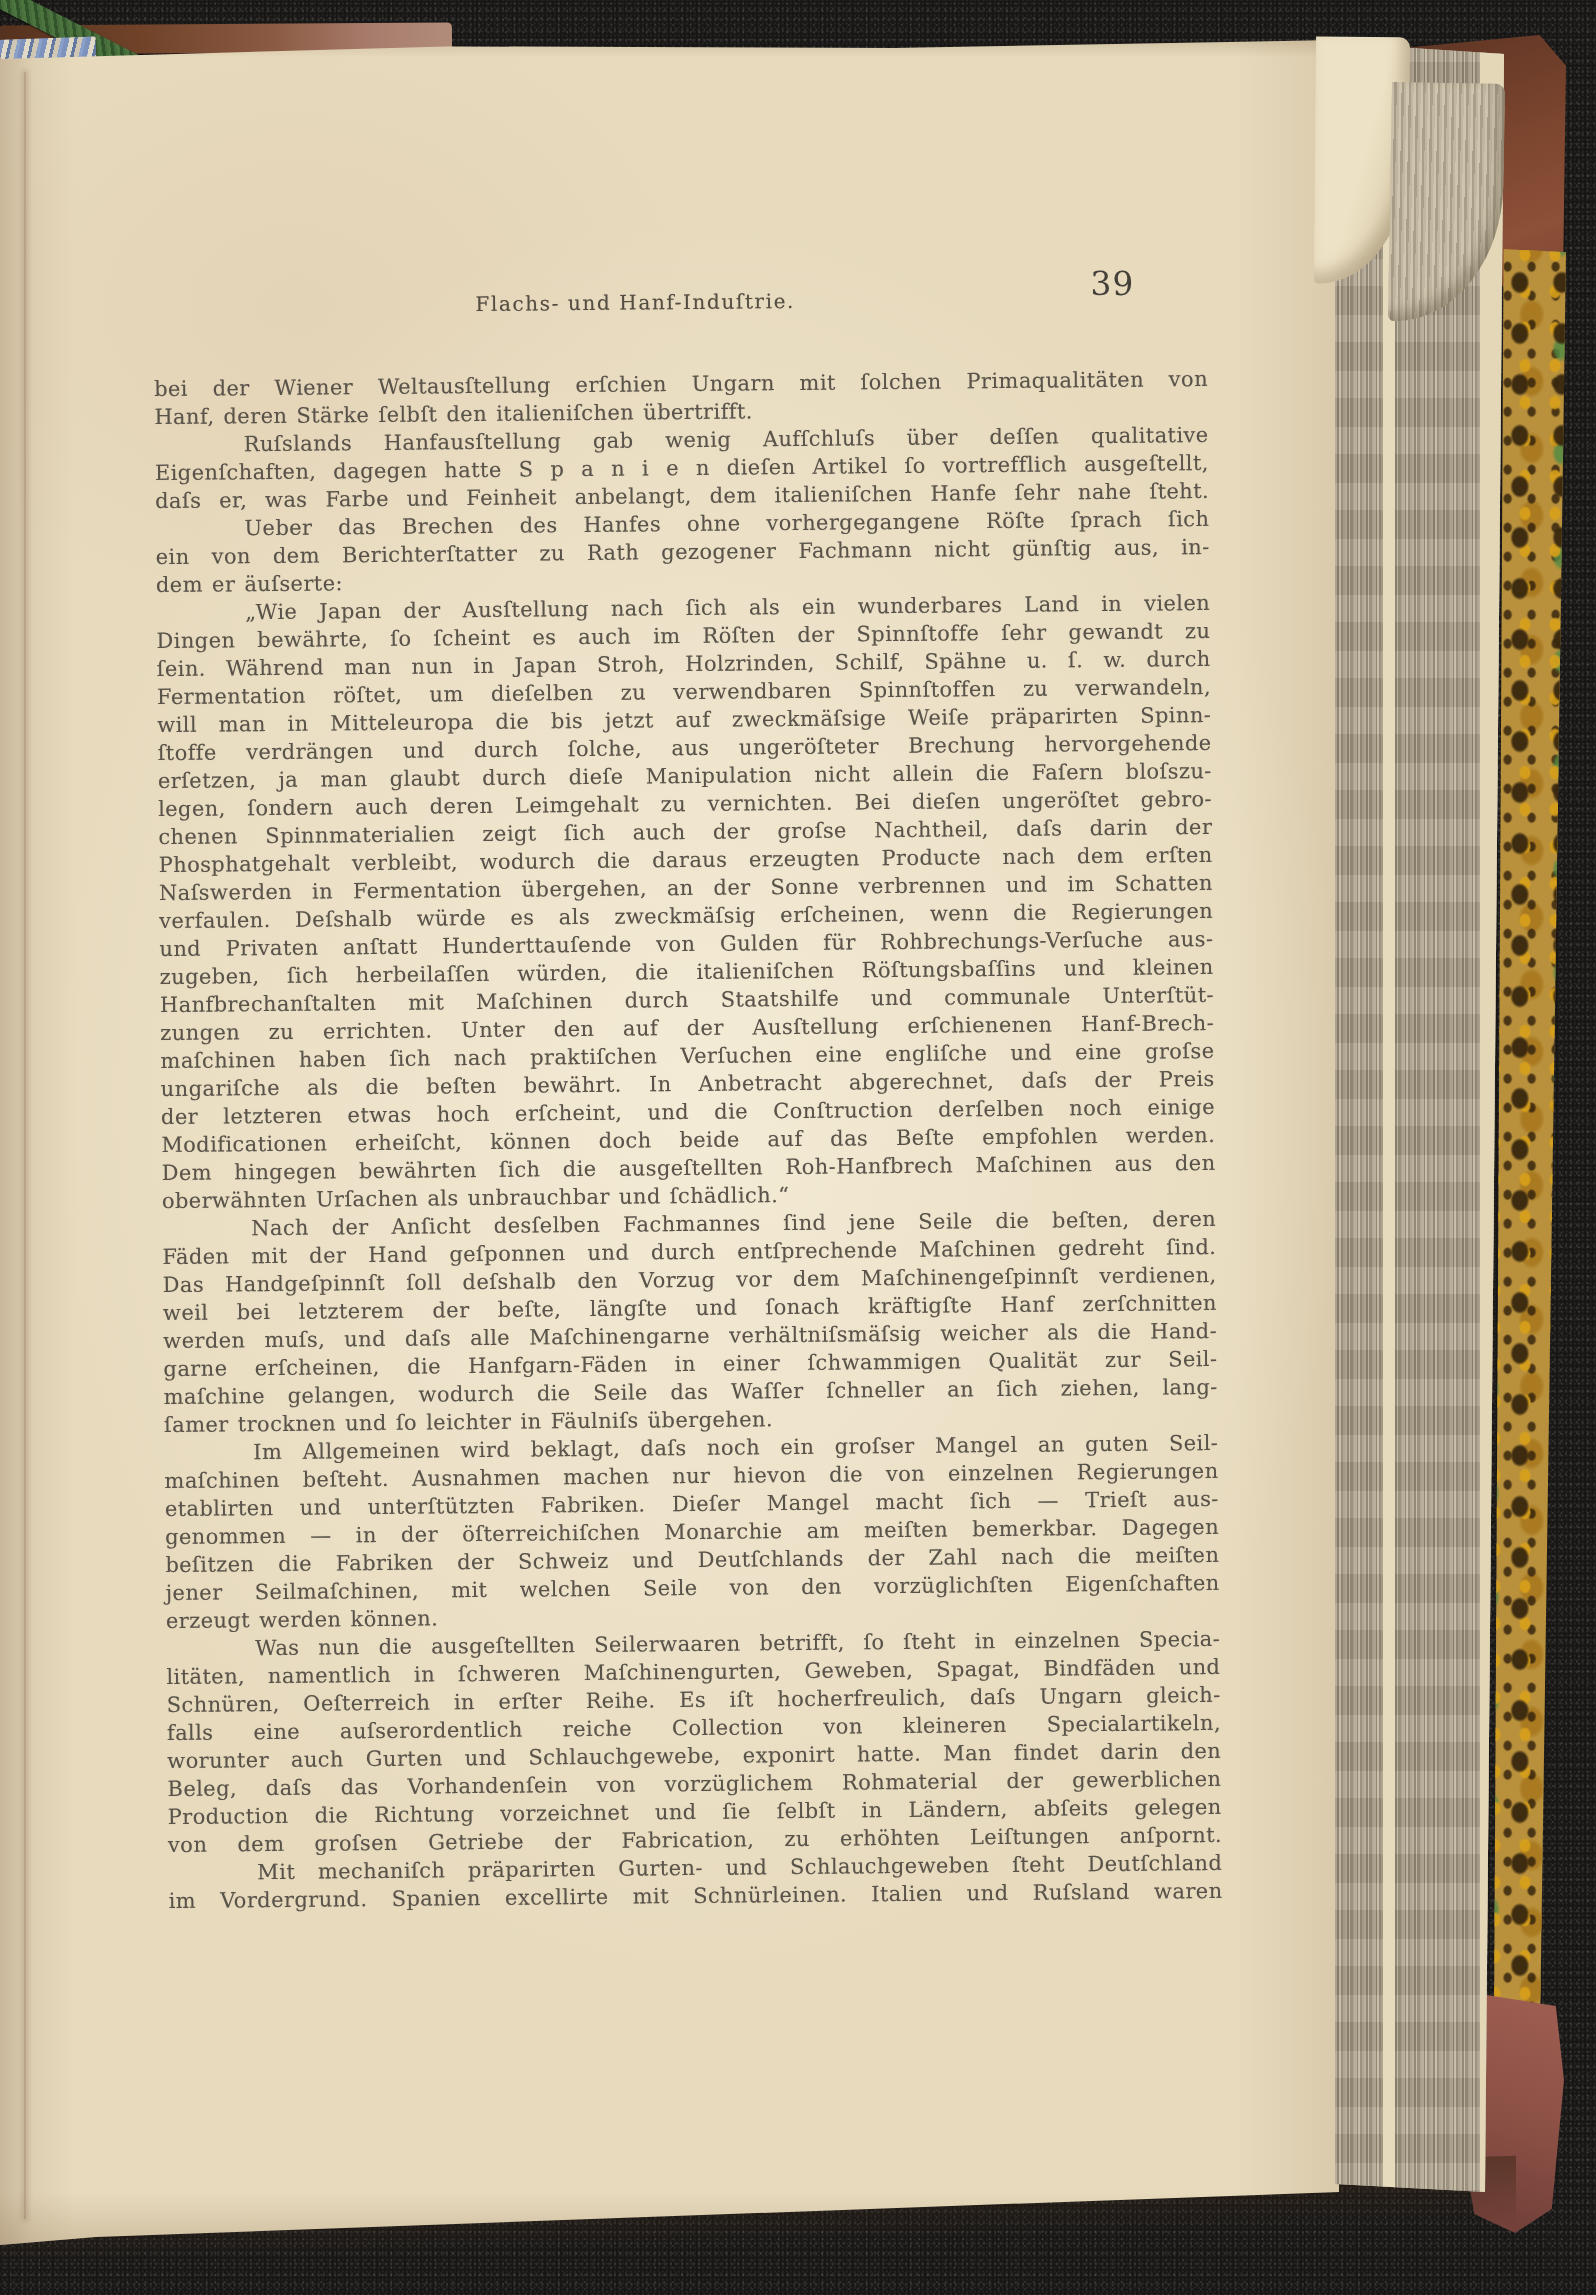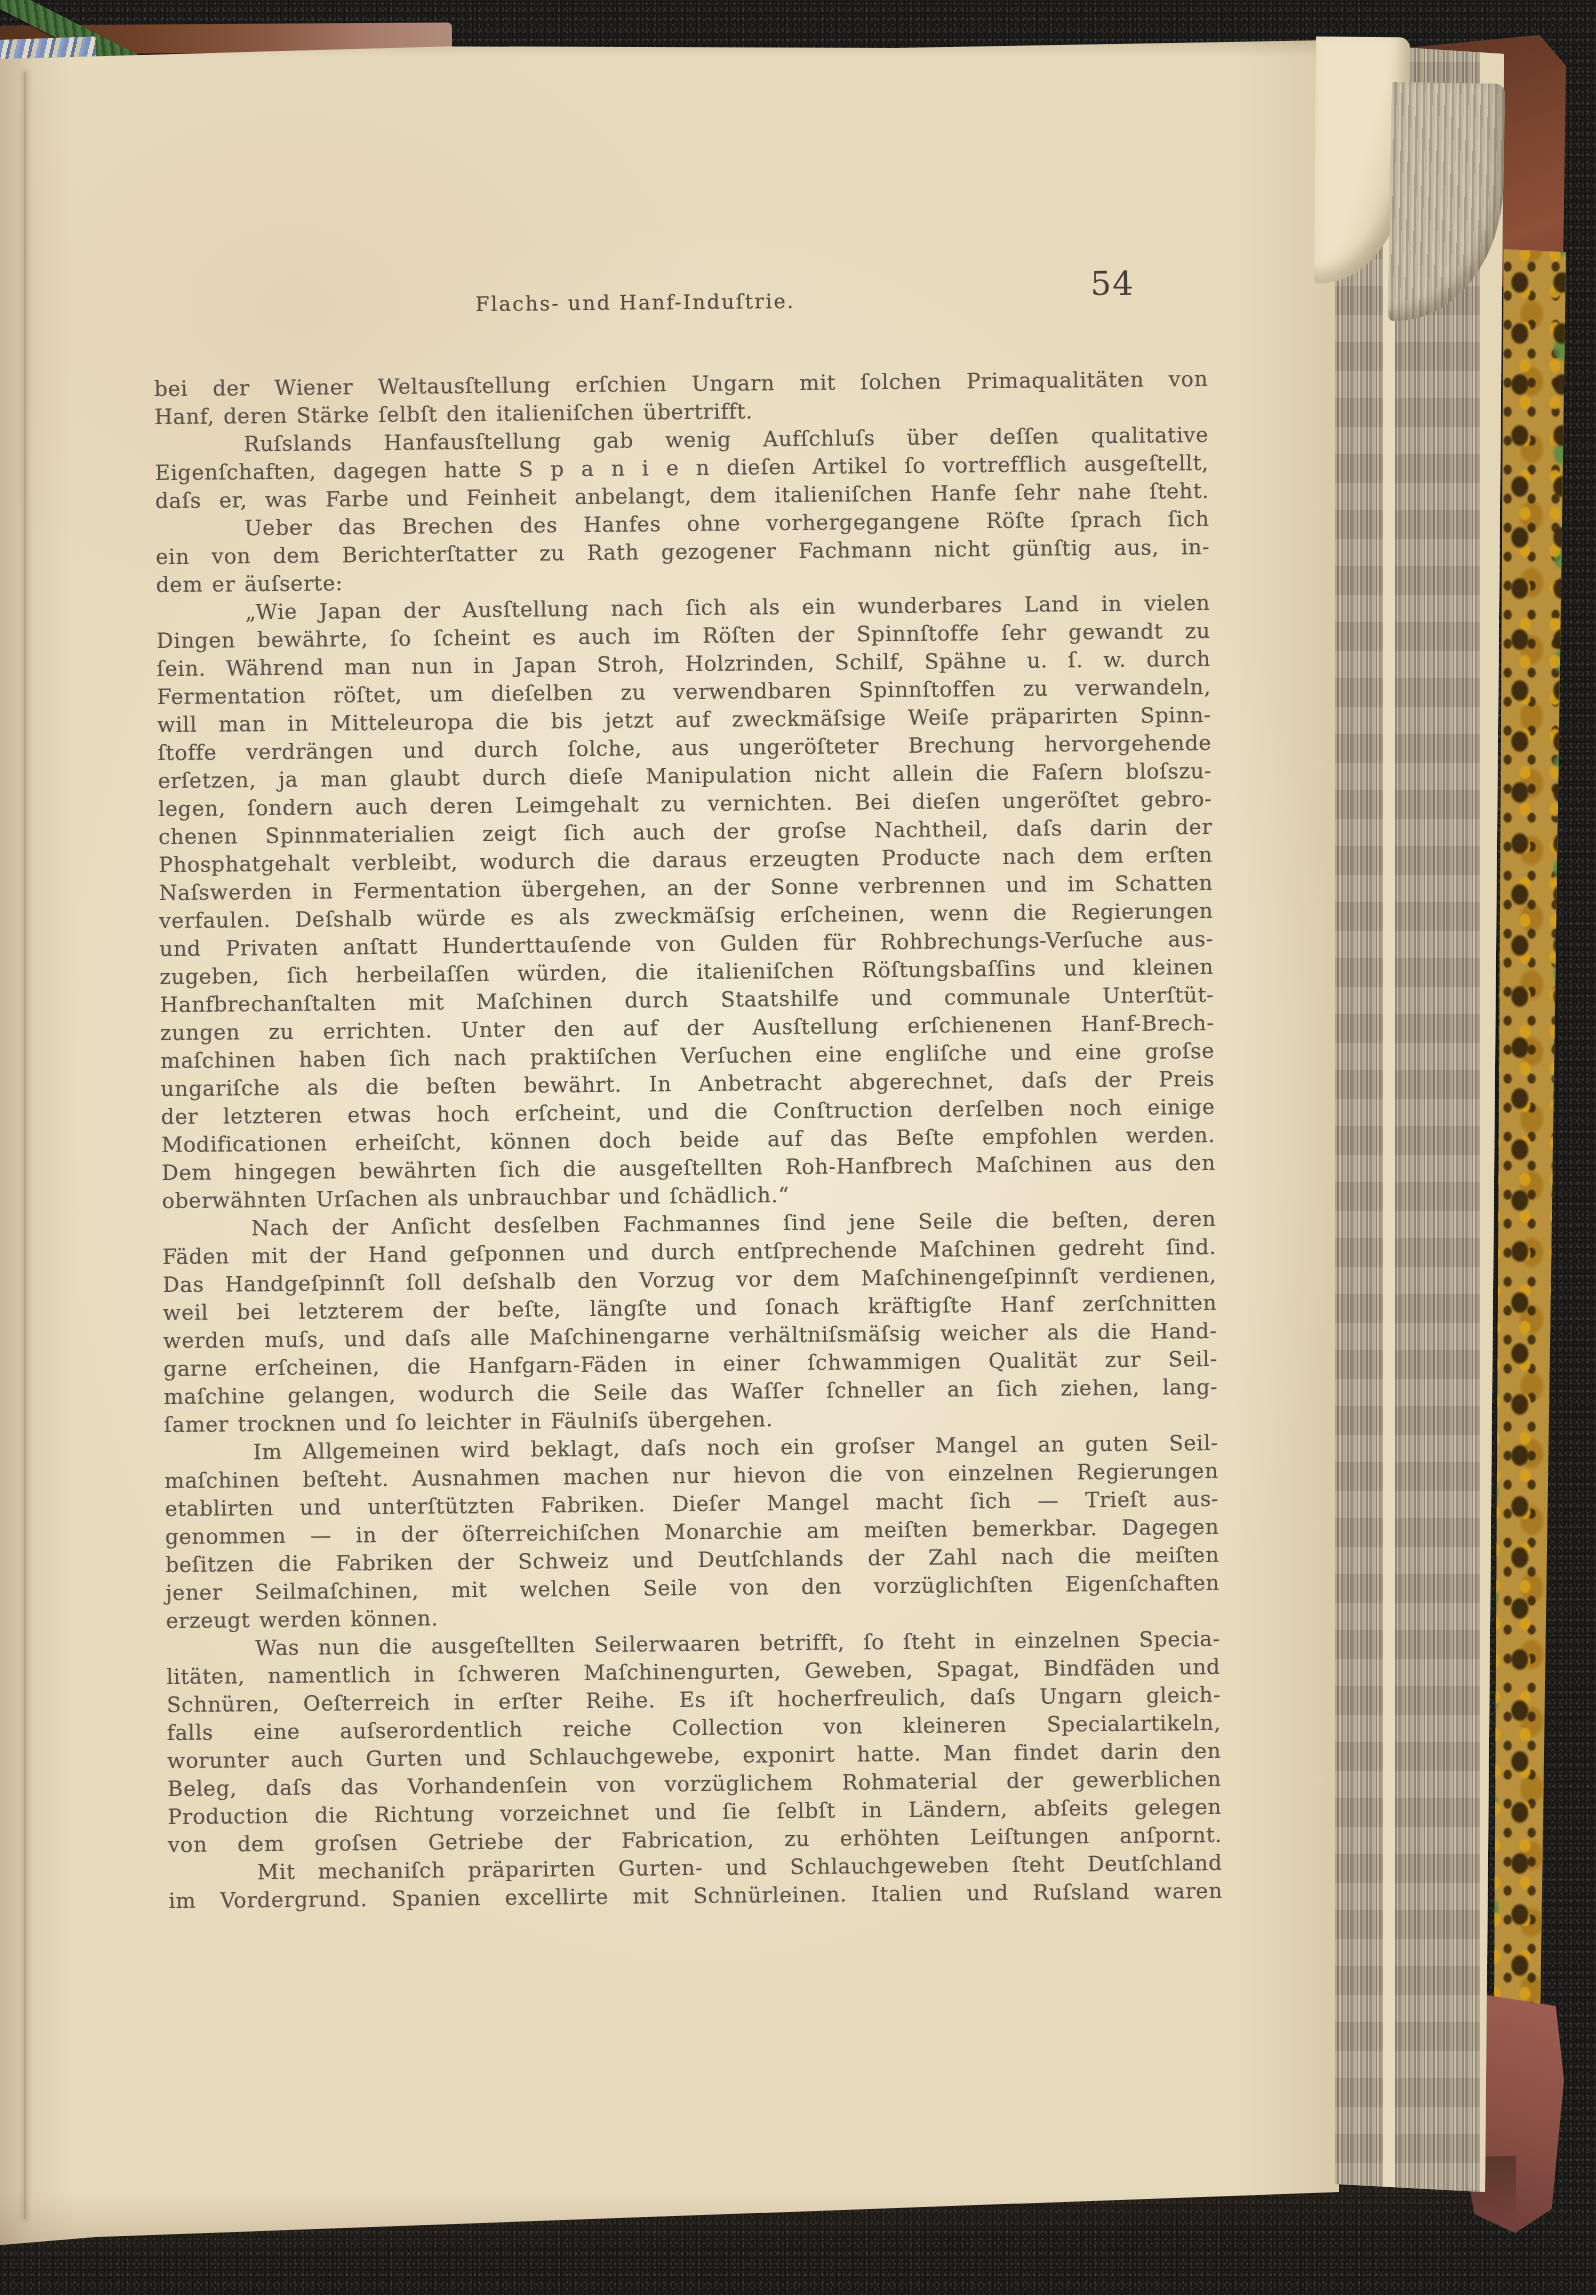--- a/index.html
+++ b/index.html
@@ -150,21 +150,21 @@
   <div class="abs" id="gutter-crease"></div>
 </div>
 
 <div class="abs" id="page-stack-fore-edge"></div>
 <div class="abs curl-a"></div>
 <div class="abs curl-b"></div>
 
 <div class="abs" id="text-layer">
   <div id="page-header-row">
     <div id="running-title">Flachs- und Hanf-Induſtrie.</div>
-    <div id="page-number">54</div>
+    <div id="page-number">39</div>
   </div>
   <div id="text-block">
       <div class="line j">bei der Wiener Weltausſtellung erſchien Ungarn mit ſolchen Primaqualitäten von</div>
       <div class="line">Hanf, deren Stärke ſelbſt den italieniſchen übertrifft.</div>
       <div class="line j ind">Ruſslands Hanfausſtellung gab wenig Aufſchluſs über deſſen qualitative</div>
       <div class="line j">Eigenſchaften, dagegen hatte S p a n i e n dieſen Artikel ſo vortrefflich ausgeſtellt,</div>
       <div class="line j">daſs er, was Farbe und Feinheit anbelangt, dem italieniſchen Hanfe ſehr nahe ſteht.</div>
       <div class="line j ind">Ueber das Brechen des Hanfes ohne vorhergegangene Röſte ſprach ſich</div>
       <div class="line j">ein von dem Berichterſtatter zu Rath gezogener Fachmann nicht günſtig aus, in-</div>
       <div class="line">dem er äuſserte:</div>

